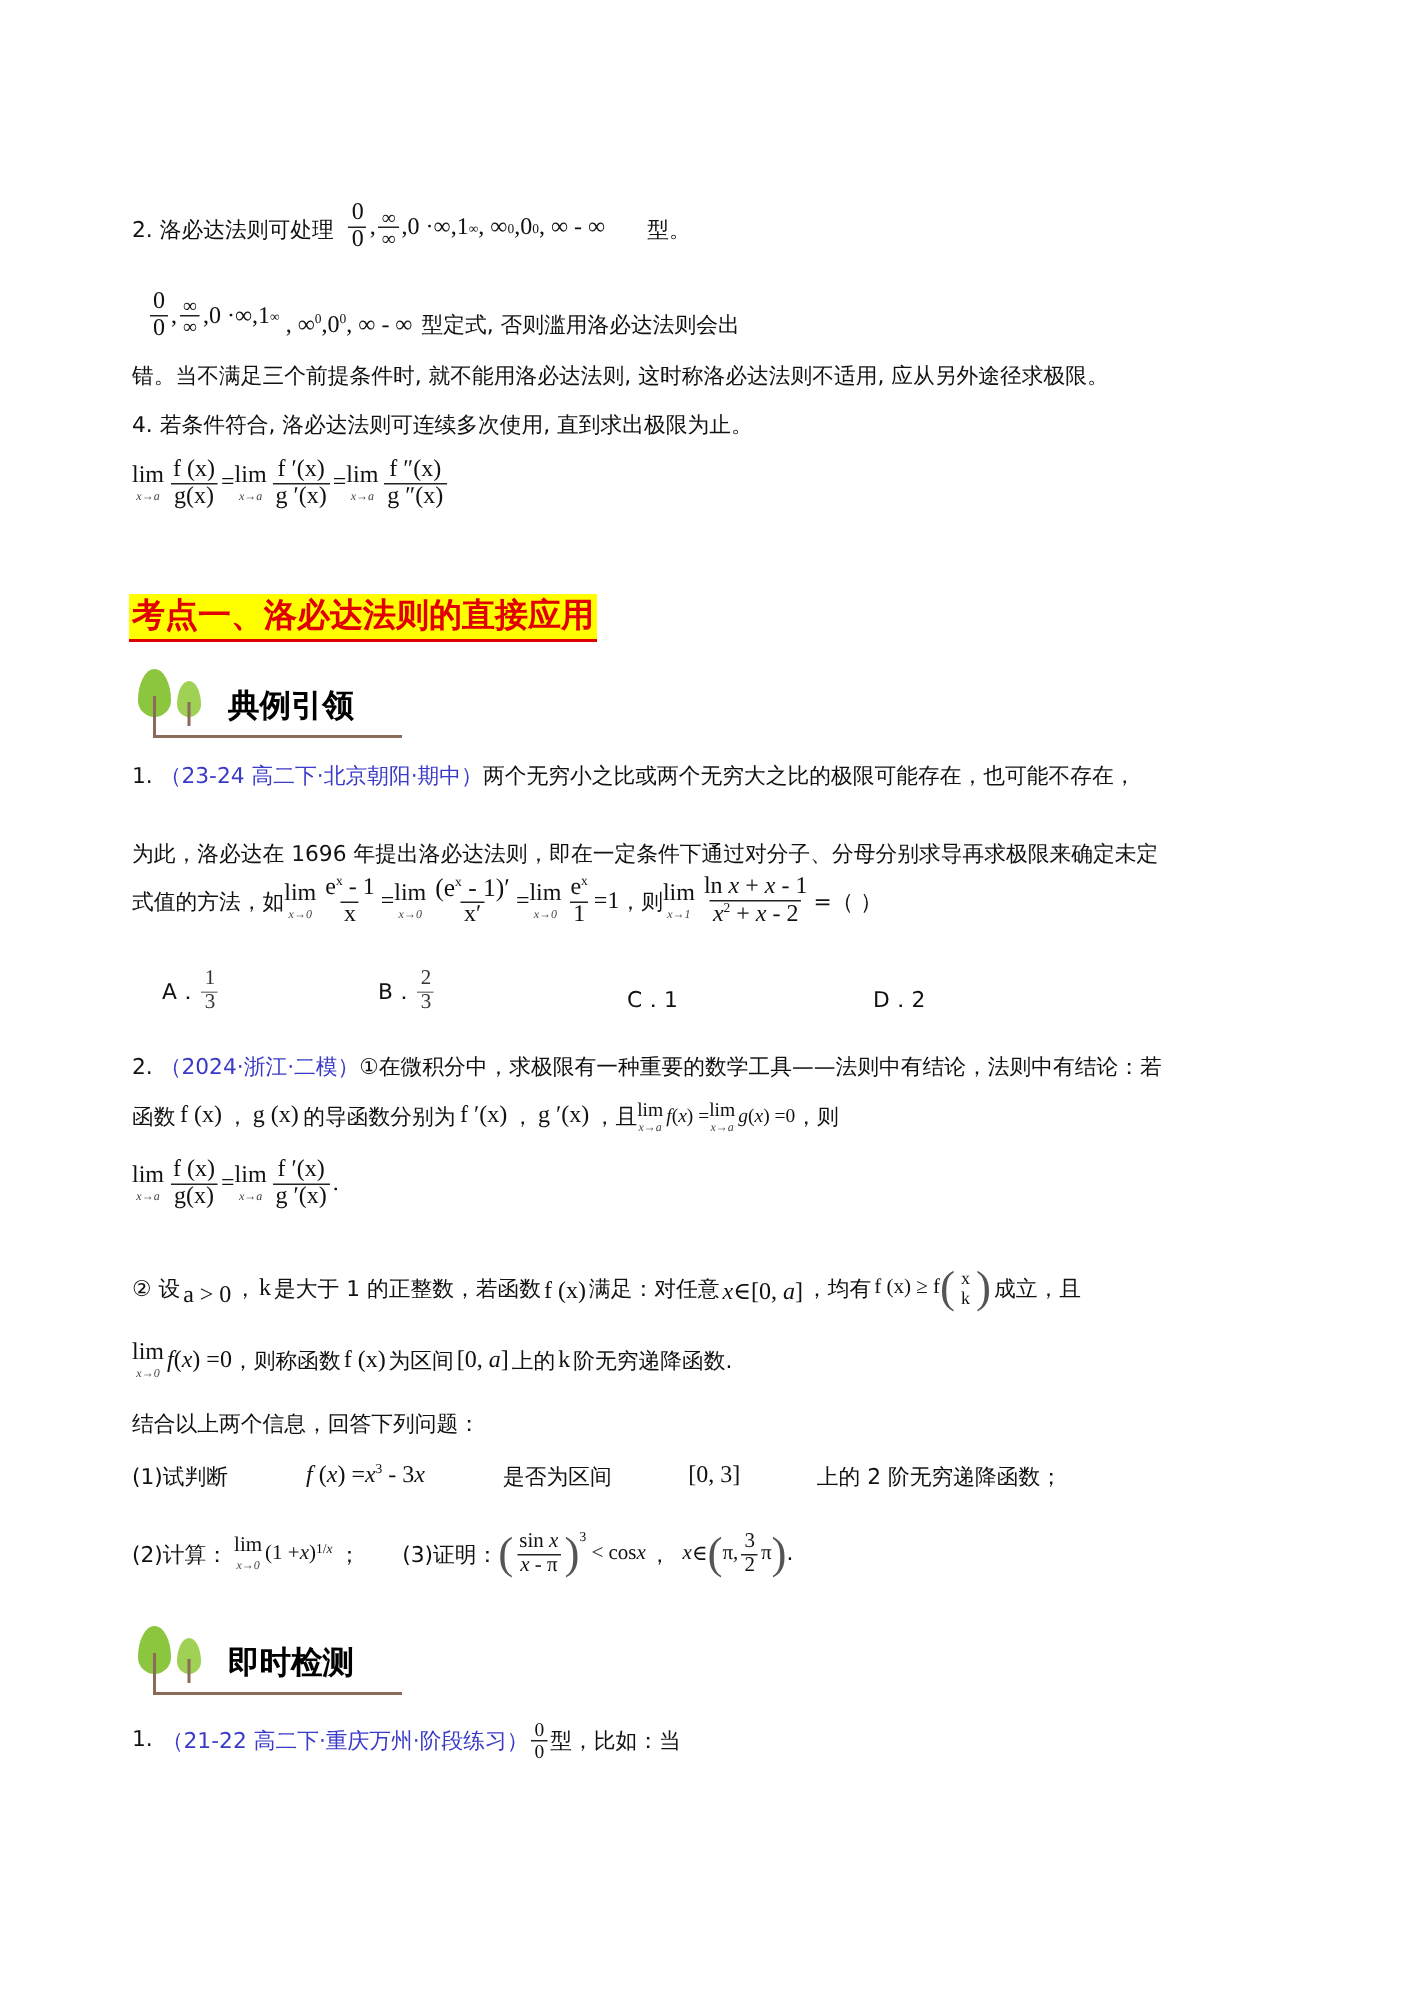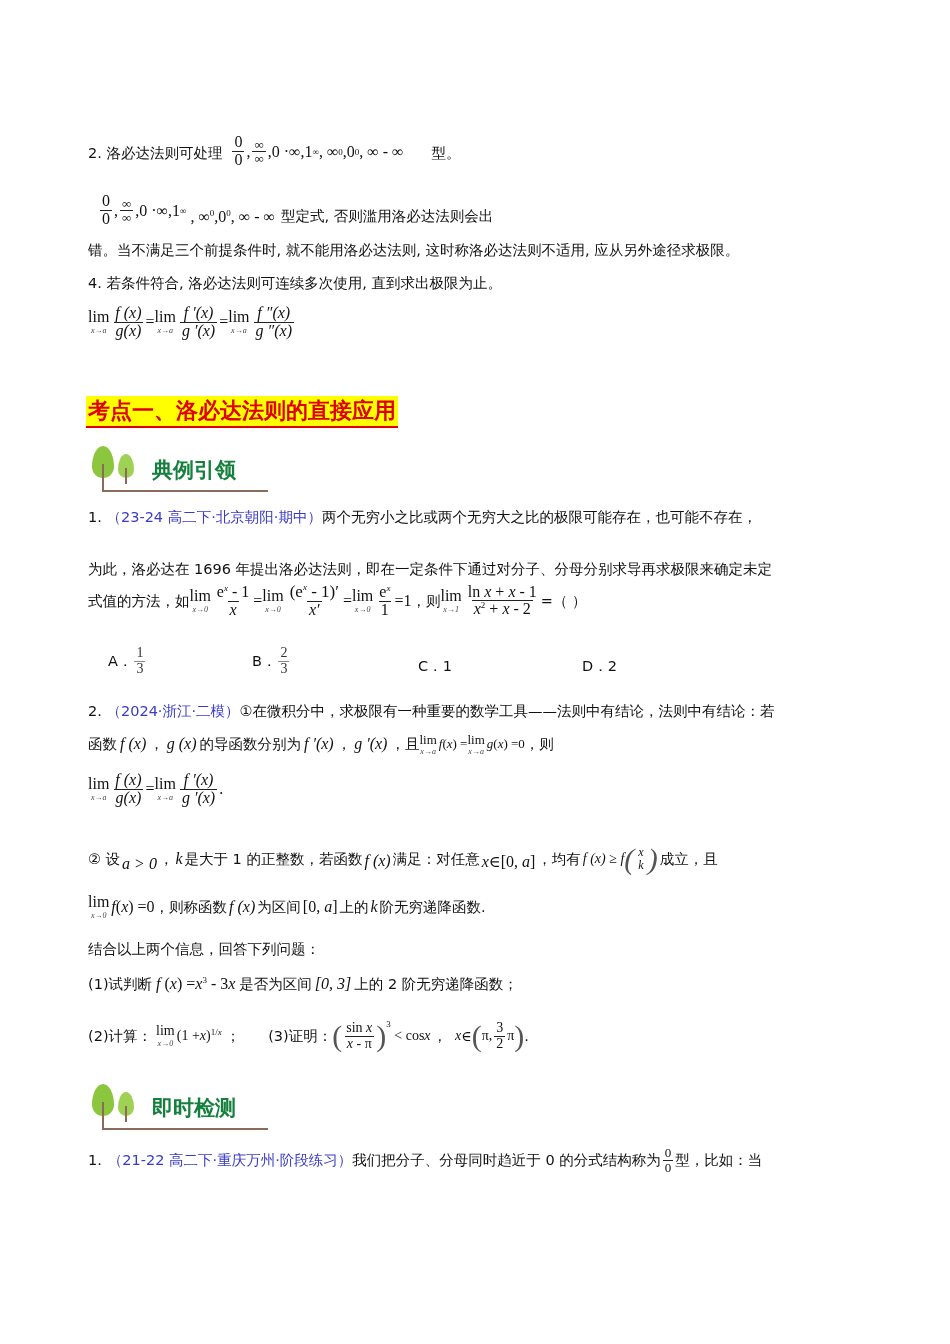--- a/index.html
+++ b/index.html
@@ -3,39 +3,39 @@
 <meta charset="utf-8">
 <style>
   html, body { margin: 0; padding: 0; background: #ffffff; }
   body {
     width: 950px; height: 1344px; position: relative; overflow: hidden;
     font-family: "DejaVu Sans", "Liberation Sans", sans-serif;
     color: #111; font-size: 14.5px;
   }
   .abs { position: absolute; white-space: nowrap; }
   .math { font-family: "Liberation Serif", "DejaVu Serif", serif; font-size: 16px; }
-  .it { font-style: italic; }
+  .it { }
   .frac { display: inline-flex; flex-direction: column; align-items: center; vertical-align: middle; margin: 0 2px; line-height: 1.05; }
   .frac .num { padding: 0 2px; }
   .frac .den { border-top: 1px solid #222; padding: 0 2px; }
   .lim { display: inline-flex; flex-direction: column; align-items: center; vertical-align: middle; line-height: 1; margin-right: 2px; }
   .lim .sub { font-size: 8px; color: #444; font-style: italic; margin-top: 2px; }
   sup { font-size: 9px; }
   .src { color: #3a3ac8; }
   .heading-box {
     background: #ffff00; color: #e00000; font-weight: bold; font-size: 22px;
     border-bottom: 2px solid #e00000; padding: 0 2px; line-height: 30px;
   }
   .tree { position: relative; width: 56px; height: 44px; }
   .leaf1 { position: absolute; left: 4px; top: 2px; width: 22px; height: 32px; background: #8cc63f; border-radius: 50% 50% 50% 50% / 65% 65% 35% 35%; }
   .leaf2 { position: absolute; left: 30px; top: 10px; width: 16px; height: 24px; background: #9ed154; border-radius: 50% 50% 50% 50% / 65% 65% 35% 35%; }
   .trunk1 { position: absolute; left: 14px; top: 20px; width: 2px; height: 26px; background: #8a6b5a; }
   .trunk2 { position: absolute; left: 37px; top: 24px; width: 2px; height: 16px; background: #8a6b5a; }
   .badge-line { position: absolute; left: 14px; height: 2px; background: #8a6b5a; }
-  .badge-text { font-weight: bold; font-size: 21px; color: #15803d; position: absolute; }
+  .badge-text { font-weight: bold; font-size: 21px; color: #000000; position: absolute; }
   .opt { position: absolute; font-size: 14.5px; }
   .paren-big { font-size: 30px; font-weight: 200; vertical-align: middle; color: #555; }
 </style>
 </head>
 <body>
 
 <div class="abs" style="left:88px; top:113px; height:60px; display:flex; align-items:flex-end;">
   <span style="padding-bottom:10px;">2. 洛必达法则可处理</span>
   <span class="math" style="margin-left:8px; display:inline-flex; align-items:center; padding-bottom:4px;">
     <span class="frac">
@@ -211,25 +211,25 @@
   <span class="math it" style="margin:0 2px;">f (x)</span>
   <span>为区间</span>
   <span class="math" style="margin:0 2px;">[0, <i>a</i>]</span>
   <span>上的</span>
   <span class="math it" style="margin:0 2px;">k</span>
   <span>阶无穷递降函数.</span>
 </div>
 
 <div class="abs" style="left:88px; top:940px;">结合以上两个信息，回答下列问题：</div>
 
-<div class="abs" style="left:88px; top:970px; display:flex; align-items:center; height:28px;">
+<div class="abs" style="left:88px; top:970px; display:flex; align-items:center; height:28px;gap:48px;">
   <span>(1)试判断</span>
   <span class="math" style="margin:0 4px;"><i>f</i> (<i>x</i>) =<i>x</i><sup>3</sup> - 3<i>x</i></span>
   <span>是否为区间</span>
-  <span class="math" style="margin:0 3px;font-style:italic;">[0, 3]</span>
+  <span class="math" style="margin:0 3px;">[0, 3]</span>
   <span>上的 2 阶无穷递降函数；</span>
 </div>
 
 <div class="abs" style="left:88px; top:1014px; display:flex; align-items:center; height:44px;">
   <span>(2)计算：</span>
   <span class="math" style="font-size:14px; display:inline-flex; align-items:center; margin:0 4px;"><span class="lim">lim<span class="sub">x→0</span></span>(1 + <i>x</i>)<sup style="position:relative; top:-4px;">1/<i>x</i></sup></span>
   <span>；</span>
   <span style="width:28px; display:inline-block;"></span>
   <span>(3)证明：</span>
   <span class="math" style="display:inline-flex; align-items:center; font-size:14px;">
@@ -254,19 +254,18 @@
       <div class="trunk1"></div>
       <div class="trunk2"></div>
   </div>
   <div class="badge-line" style="top:46px; width:166px;"></div>
   <span class="badge-text" style="left:64px; top:12px;">即时检测</span>
 </div>
 
 <div class="abs" style="left:88px; top:1140px; display:flex; align-items:center; height:40px;">
   <span>1.</span>
   <span class="src" style="margin-left:6px;">（21-22 高二下·重庆万州·阶段练习）</span>
-  <span>我们把分子、分母同时趋近于 0 的分式结构称为</span>
   <span class="math frac" style="font-size:13px;">
       <span class="num">0</span>
       <span class="den">0</span>
     </span>
   <span>型，比如：当</span>
 </div>
 
 </body></html>

